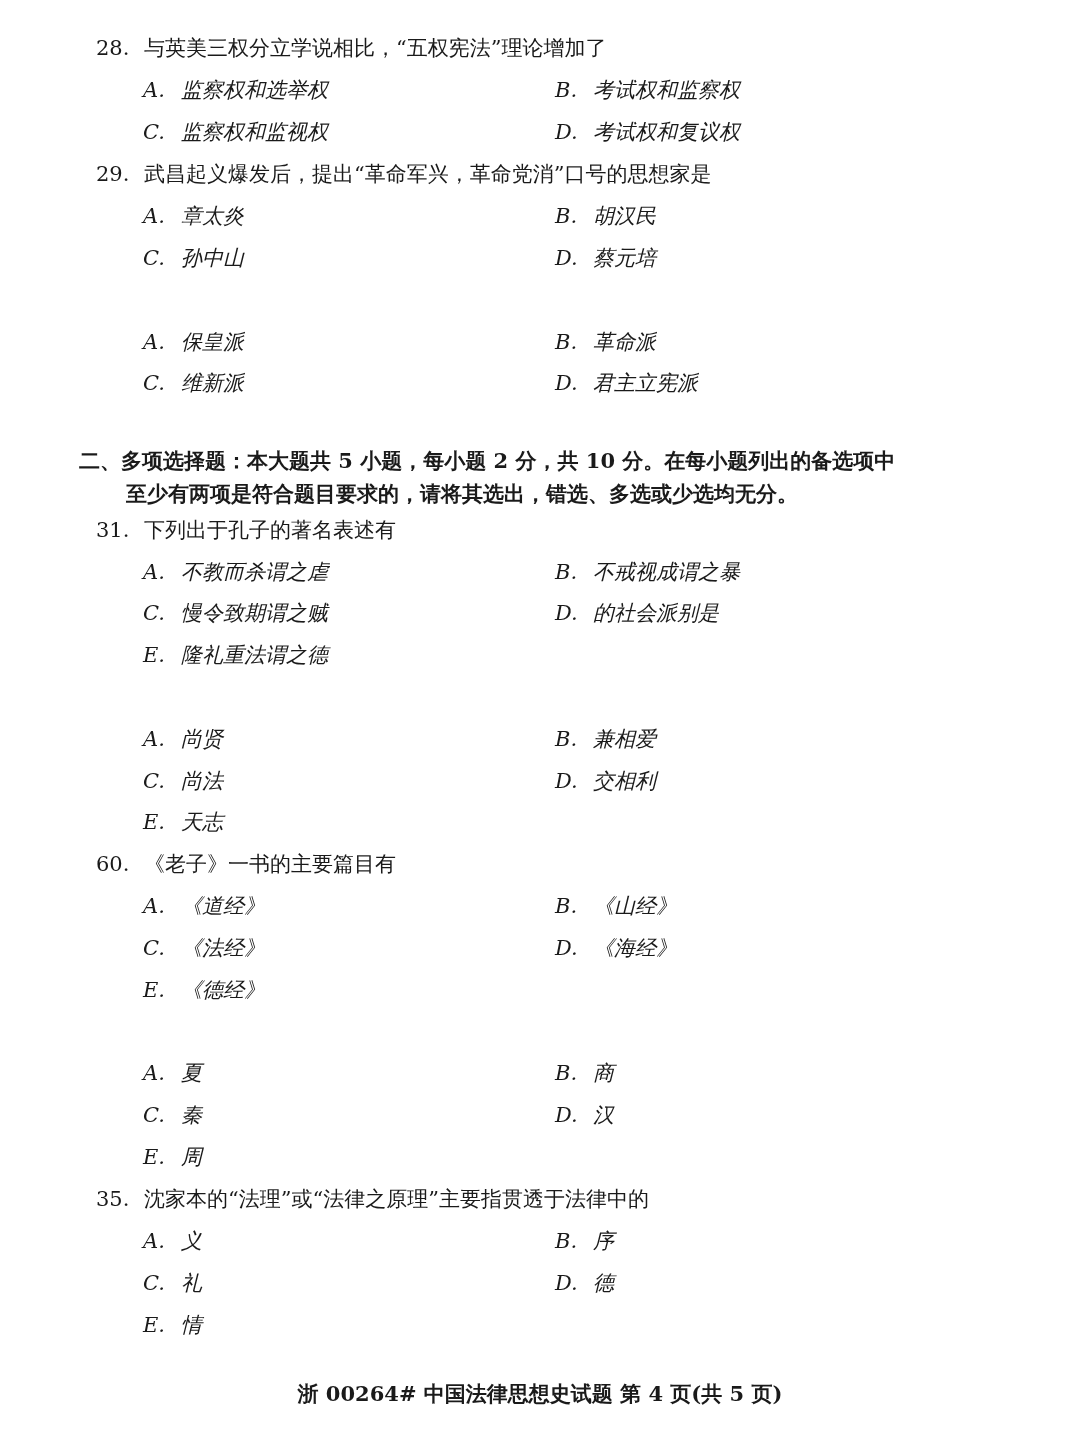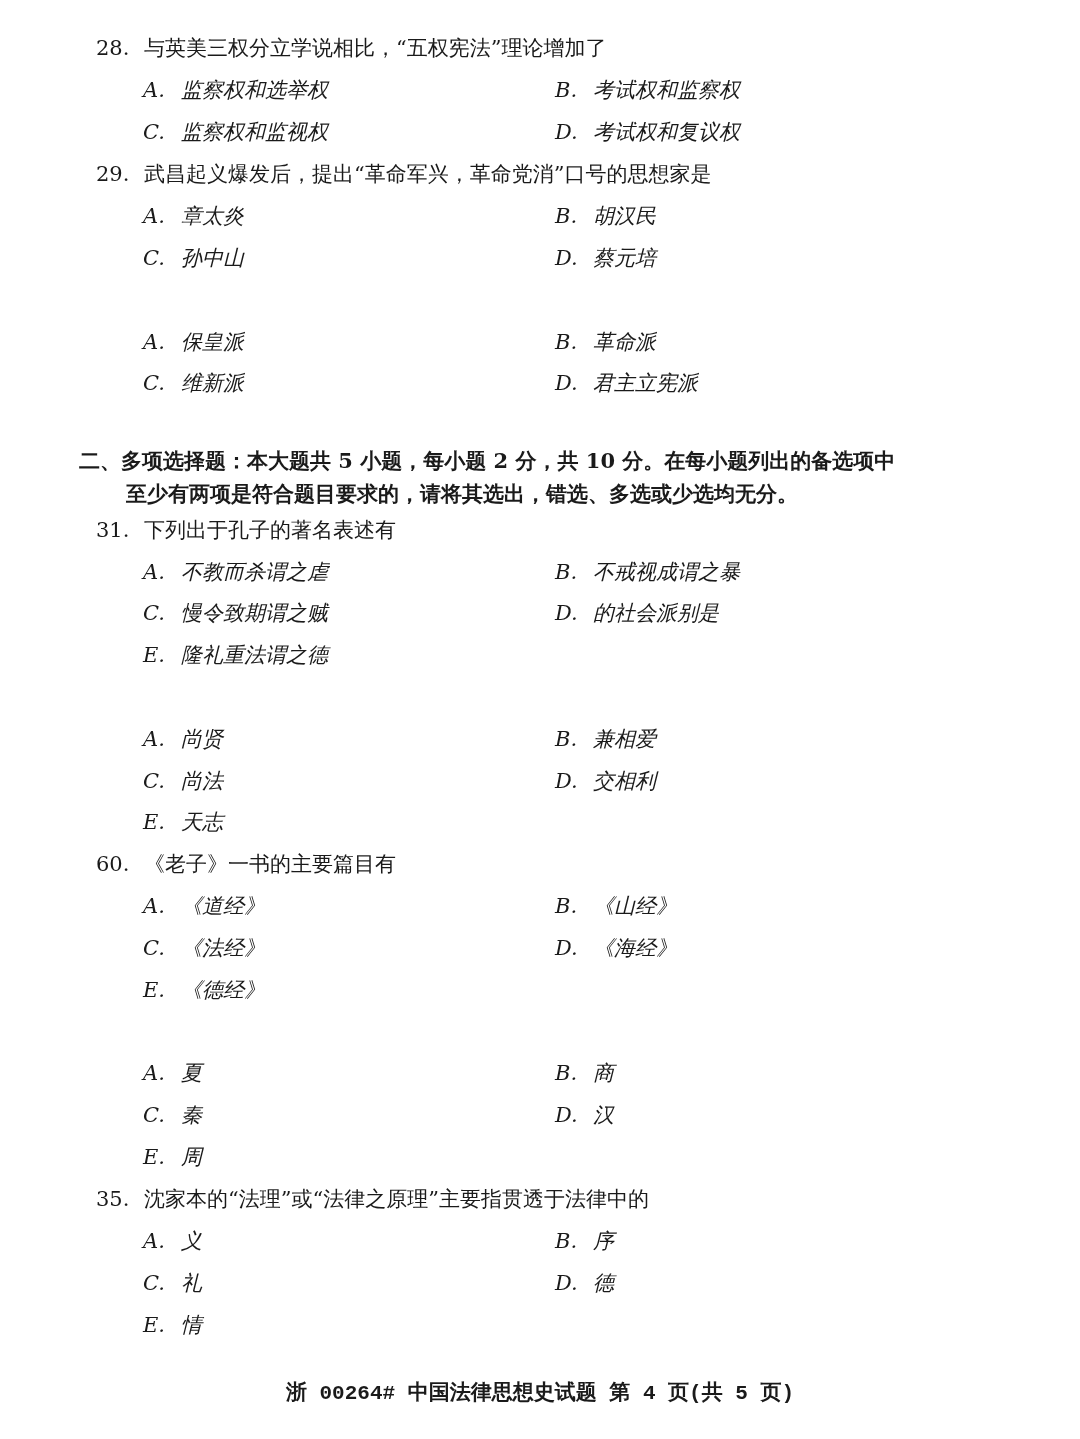--- a/index.html
+++ b/index.html
@@ -19,21 +19,21 @@
   .opt-letter { display: inline-block; width: 38px; }
   .col-a { left: 143px; }
   .col-b { left: 555px; }
   .section-heading {
     position: absolute; left: 79px; top: 444px; font-size: 21px; line-height: 33px;
     font-weight: bold; white-space: nowrap;
   }
   .section-heading .line2 { display: block; padding-left: 47px; }
   .footer {
     position: absolute; left: 0; width: 1080px; top: 1380px; text-align: center;
-    font-size: 21px; font-weight: bold; line-height: 28px; font-family: Liberation Mono, monospace;
+    font-size: 21px; font-weight: bold; line-height: 28px;
   }
 </style>
 </head>
 <body>
 
 <div class="page">
 
   <div class="q-stem" style="top:34px"><span class="q-num">28.</span><span>与英美三权分立学说相比，“五权宪法”理论增加了</span></div>
   <div class="opt col-a" style="top:76px"><span class="opt-letter">A.</span><span>监察权和选举权</span></div>
   <div class="opt col-b" style="top:76px"><span class="opt-letter">B.</span><span>考试权和监察权</span></div>

